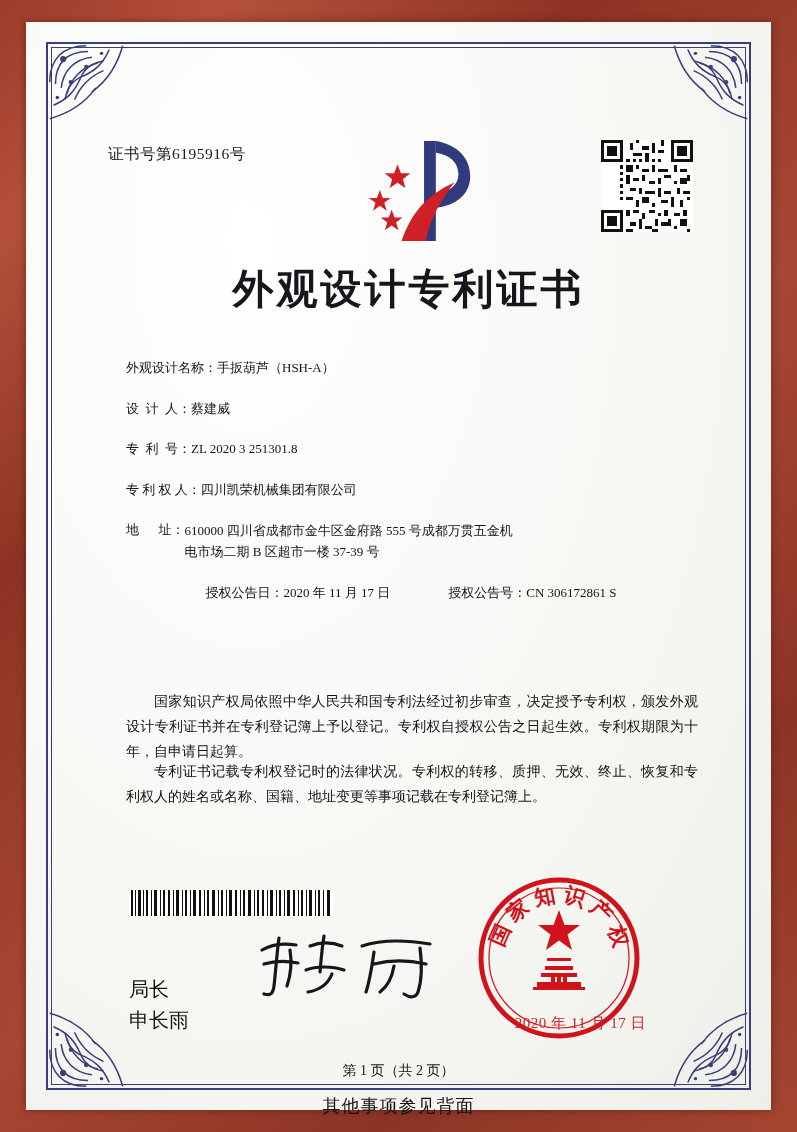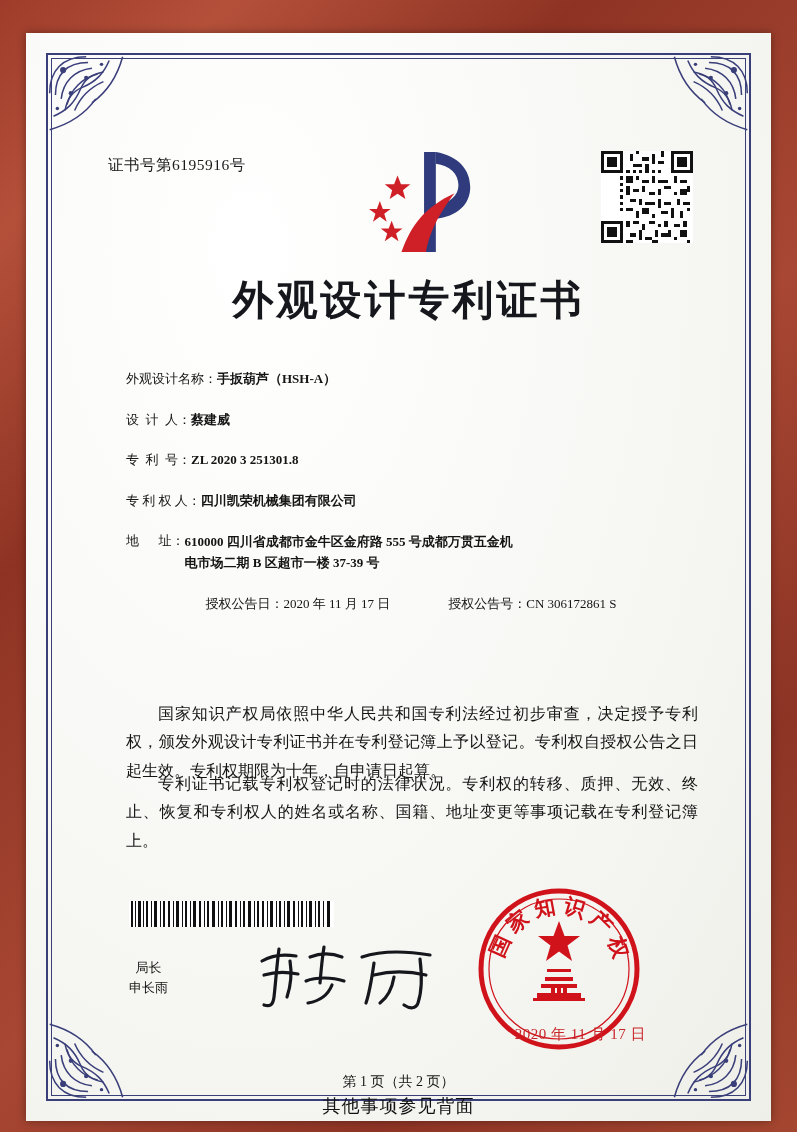--- a/index.html
+++ b/index.html
@@ -15,21 +15,20 @@
     overflow: hidden;
   }
   .page {
     position: absolute;
     left: 26px; top: 22px;
     width: 745px; height: 1088px;
     background: #fbfbf9;
     background:
       radial-gradient(ellipse at 30% 20%, #ffffff 0%, #f7f7f4 55%, #efefe9 100%);
     box-shadow: 0 0 8px rgba(0,0,0,0.35);
-    margin-top: 11px;
   }
   
   .frame-outer {
     position: absolute;
     left: 20px; top: 20px; right: 20px; bottom: 20px;
     border: 2px solid #3a3f7a;
   }
   .frame-inner {
     position: absolute;
     left: 25px; top: 25px; right: 25px; bottom: 25px;
@@ -90,35 +89,33 @@
     display: flex;
     margin-bottom: 21px;
     line-height: 1.5;
   }
   .label {
     white-space: pre;
     flex: 0 0 auto;
   }
   .value {
     flex: 1 1 auto;
-    font-weight: bold;
   }
   .row.addr .value { line-height: 1.62; }
   .row.two { justify-content: center; }
   .row.two .seg2 { margin-left: 58px; }
 
   .para {
     position: absolute;
     left: 100px;
     width: 572px;
-    font-size: 16px;
+    font-size: 14px;
     line-height: 1.78;
     color: #141414;
     text-align: justify;
-    font-family: Liberation Mono, monospace;
   }
   .para.p1 { top: 668px; }
   .para.p2 { top: 738px; }
   .para .indent { text-indent: 2em; display:block; }
 
   .barcode {
     position: absolute;
     left: 103px; top: 868px;
     width: 205px; height: 26px;
   }
@@ -134,25 +131,24 @@
   .seal-date {
     position: absolute;
     right: 125px; top: 992px;
     font-size: 15px;
     color: #c8252a;
     letter-spacing: 0.5px;
   }
 
   .director {
     position: absolute;
-    left: 103px; top: 925px;
-    font-size: 13px;
+    left: 103px; top: 952px;
+    font-size: 20px;
     color: #141414;
     line-height: 1.55;
-    text-align: center;
   }
   .signature {
     position: absolute;
     left: 228px; top: 908px;
     width: 190px; height: 72px;
   }
   .signature svg { width:100%; height:100%; display:block; }
 
   .page-no {
     position: absolute;

